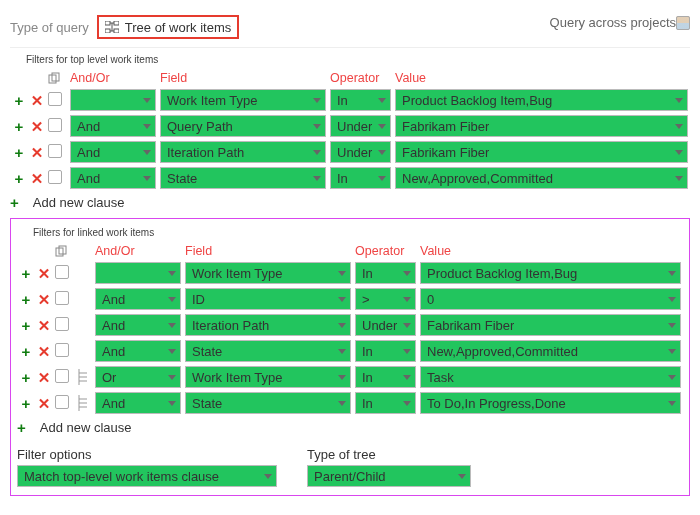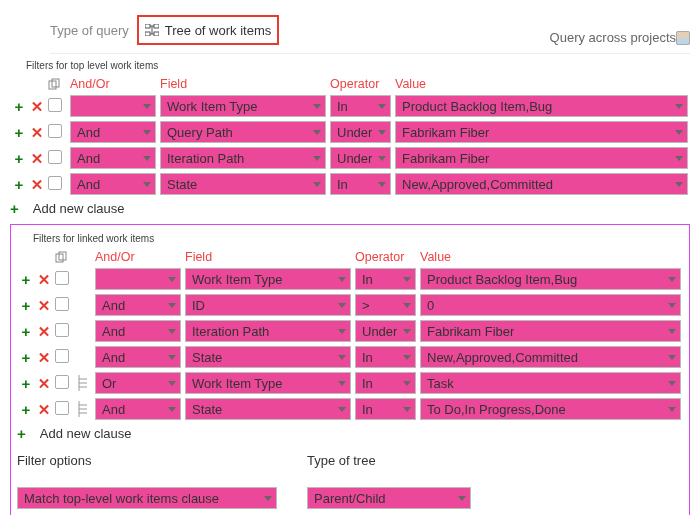--- a/index.html
+++ b/index.html
@@ -8,36 +8,35 @@
     padding: 15px 10px;
     font-family: "Segoe UI", Arial, sans-serif;
     font-size: 13px;
     color: #333;
     background: #fff;
     width: 700px;
     height: 515px;
   }
   .topbar {
     display: flex;
-    align-items: flex-end;
+    align-items: flex-start;
     justify-content: space-between;
     border-bottom: 1px solid #eee;
     padding-bottom: 8px;
     margin-bottom: 6px;
-    margin-left: 40px;
   }
   .topbar-left { display: flex; align-items: center; gap: 8px; }
   .muted { color: #888; }
   .qt-box {
     border: 2px solid #e63b2e;
     display: inline-flex;
     align-items: center;
     gap: 6px;
     padding: 2px 6px;
-    height: 30px;
+    height: 24px;
   }
   .qt-icon svg { display: block; }
   .top-right { display: flex; align-items: center; color: #666; }
   .chk {
     width: 14px; height: 14px; border: 1px solid #aaa; background: #fff;
     border-radius: 2px; display: inline-block;
   }
   .chkimg {
     width: 14px;
     height: 14px;
@@ -72,42 +71,42 @@
   .plus::before { content: "+"; }
   .xbtn { color: #e63b2e; font-weight: 700; font-size: 15px; line-height: 1; }
   .xbtn::before { content: "\2715"; }
   .sel {
     border: 1px solid #bbb;
     height: 22px;
     display: flex;
     align-items: center;
     justify-content: space-between;
     padding: 0 4px 0 6px;
-    background: #ec4899;
+    background: #22c55e;
     cursor: pointer;
     gap: 4px;
     min-width: 0;
   }
   .sel span.v {
     white-space: nowrap;
     overflow: hidden;
     text-overflow: clip;
     color: #333;
   }
   .empty .v { visibility: hidden; }
   .caret {
     width: 0; height: 0;
     border-left: 4px solid transparent;
     border-right: 4px solid transparent;
     border-top: 5px solid #666;
     flex: 0 0 auto;
   }
   .add-clause { display: inline-flex; align-items: center; gap: 14px; color: #333; cursor: pointer; margin: 4px 0 2px 0;}
   .bottom-row { display: flex; gap: 30px; margin-top: 10px; }
-  .bottom-col { display: flex; flex-direction: column; gap: 19px; }
+  .bottom-col { display: flex; flex-direction: column; gap: 3px; }
   .bottom-col .sel { width: 260px; }
   .copy-icon svg { display: block; }
   .indent-icon svg { display: block; }
 </style>
 </head>
 <body>
 
 <div class="topbar">
   <div class="topbar-left">
     <span class="muted">Type of query</span>

